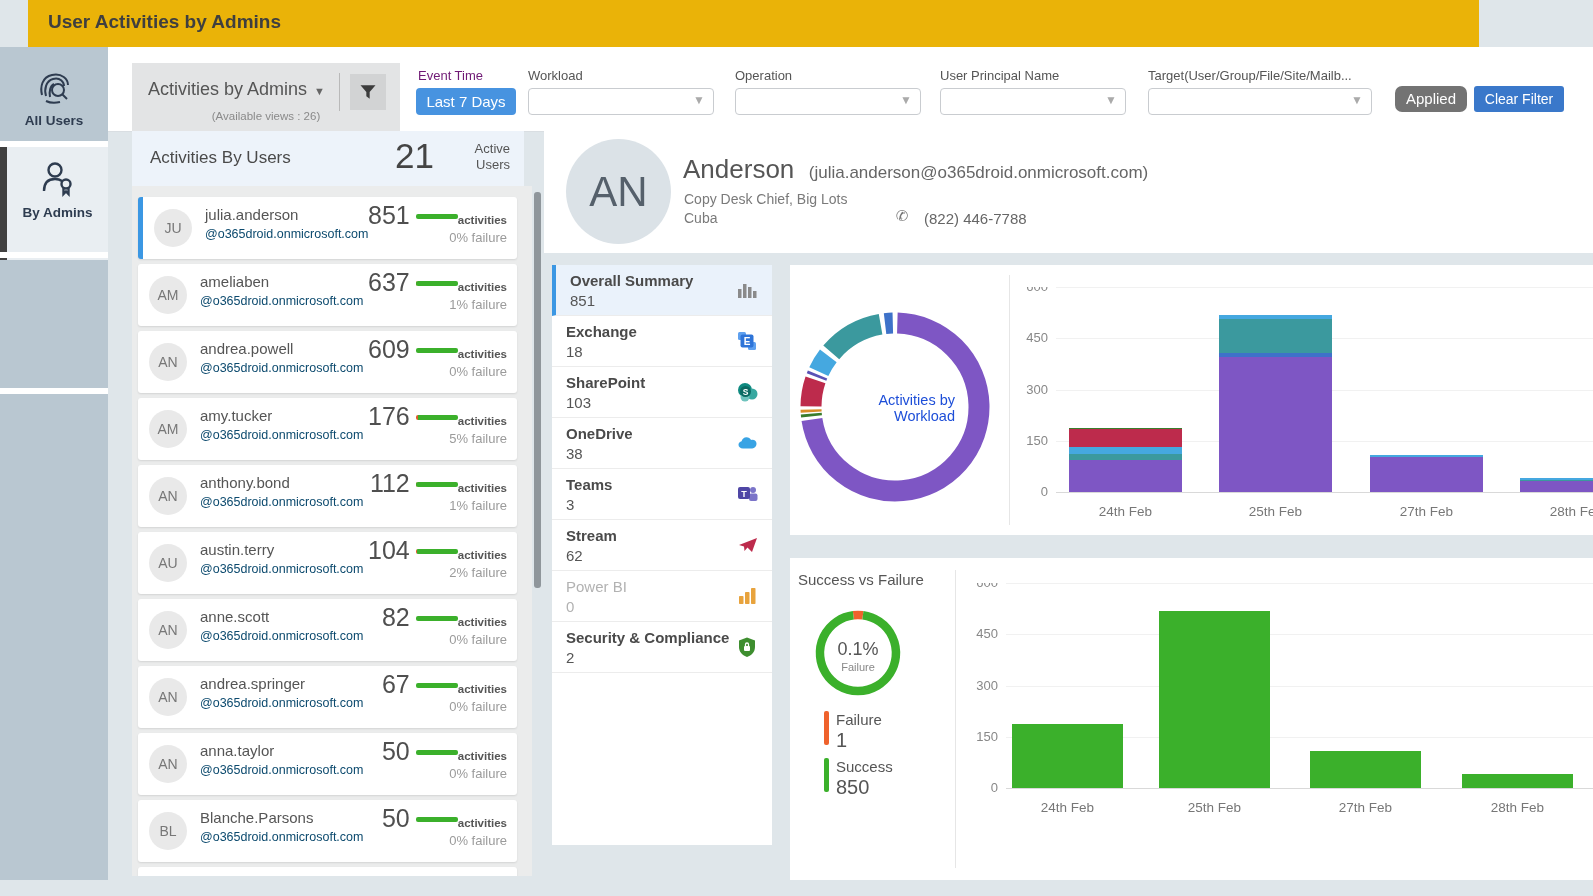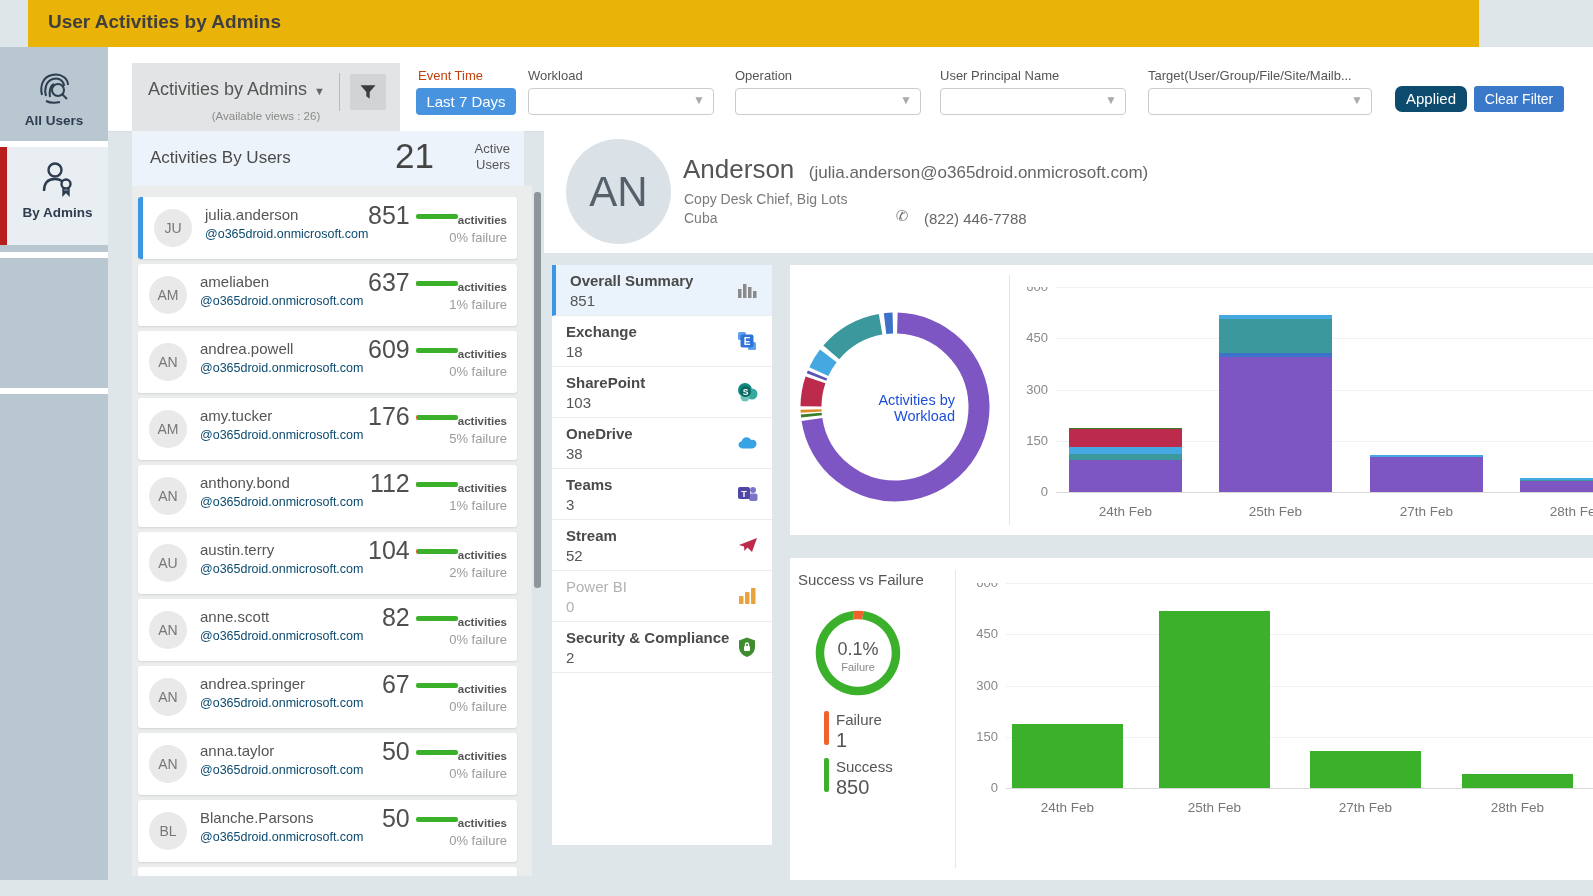--- a/index.html
+++ b/index.html
@@ -7,39 +7,39 @@
        font-family:"Liberation Sans","DejaVu Sans",sans-serif;color:#555;position:relative;}
   .abs{position:absolute;}
   
   .topbar{left:0;top:0;width:1451px;height:47px;background:#eab308;margin-left:28px;}
   .page-title{left:20px;top:11px;font-size:19px;font-weight:700;color:#3f3f3f;}
   
   .sidebar{left:0;top:47px;width:108px;height:833px;background:#b9c7d1;}
   .side-tile{position:absolute;left:0;width:108px;text-align:center;cursor:pointer;color:#2e3c50;}
   .side-tile .lbl{font-size:13.5px;font-weight:700;line-height:16px;}
   .tile-all{top:8px;height:86px;}
-  .tile-admins{top:100px;height:98px;background:#e9eef2;border-left:7px solid #b91c1c;width:101px;}
+  .tile-admins{top:100px;height:113px;background:#e9eef2;border-left:7px solid #404040;width:101px;}
   .tile-ext{top:211px;height:130px;}
   .side-gap{position:absolute;left:0;width:108px;height:6px;background:#fff;}
   .side-ic{display:block;margin:10px auto 4px auto;}
   
   .toolbar{left:108px;top:47px;width:1485px;height:84px;background:#fff;border-bottom:1px solid #d9dee2;}
   .viewbox{left:132px;top:63px;width:268px;height:68px;background:#e3e4e5;}
   .view-label{position:absolute;left:16px;top:16px;font-size:18px;color:#555;cursor:pointer;}
   .view-caret{position:absolute;left:182px;top:22px;font-size:11px;color:#666;}
   .view-sep{position:absolute;left:207px;top:10px;width:1px;height:38px;background:#b9b9b9;}
   .funnel-btn{position:absolute;left:218px;top:11px;width:36px;height:36px;background:#d2d3d4;cursor:pointer;}
   .avail{position:absolute;left:0;width:268px;top:47px;text-align:center;font-size:11.5px;color:#8a8a8a;}
   .flt-label{font-size:13px;color:#555;}
-  .flt-label.blue{color:#c2410c;}
+  .flt-label.blue{color:#701a75;}
   .btn{border-radius:4px;color:#fff;text-align:center;cursor:pointer;}
   .btn-7days{left:416px;top:88px;width:100px;height:27px;background:#4793e0;font-size:15px;line-height:27px;}
   .select{top:88px;height:25px;background:#fff;border:1px solid #c9ccd0;border-radius:4px;cursor:pointer;}
   .select .car{position:absolute;right:8px;top:4px;color:#aaa;font-size:12px;}
-  .btn-applied{left:1395px;top:86px;width:72px;height:26px;background:#0c4a6e;font-size:15px;line-height:26px;border-radius:7px;}
+  .btn-applied{left:1395px;top:86px;width:72px;height:26px;background:#737373;font-size:15px;line-height:26px;border-radius:7px;}
   .btn-clear{left:1474px;top:86px;width:90px;height:26px;background:#3a78ca;font-size:14px;line-height:26px;border-radius:3px;}
   
   .list-head{left:132px;top:131px;width:392px;height:55px;background:#edf3fa;border-bottom:1px solid #dde4ec;}
   .list-head .t{position:absolute;left:18px;top:17px;font-size:17px;color:#4a4a4a;}
   .list-head .big{position:absolute;right:90px;top:5px;font-size:35px;font-weight:300;color:#444;text-align:center;}
   .list-head .stack{position:absolute;right:14px;top:10px;font-size:13px;color:#555;text-align:right;line-height:16px;}
   .list-wrap{left:132px;top:186px;width:400px;height:690px;background:#ebecec;overflow:hidden;}
   .list-inner{padding:11px 0 0 6px;}
   .ucard{position:relative;width:379px;height:62px;background:#fff;border-radius:3px;margin-bottom:5px;
          box-shadow:0 1px 2px rgba(0,0,0,.10);cursor:pointer;box-sizing:border-box;}
@@ -441,21 +441,21 @@
     <span class="s-icon"><svg width="24" height="22" viewBox="0 0 24 22">
             <circle cx="17" cy="7" r="3" fill="#7b74c9"></circle>
             <rect x="13" y="10.5" width="8.5" height="7.5" rx="2" fill="#7b74c9"></rect>
             <rect x="2" y="4" width="12" height="12" rx="2" fill="#4f46a5"></rect>
             <text x="8" y="13.5" font-size="9" font-family="Liberation Sans,sans-serif" font-weight="bold" fill="#fff" text-anchor="middle">T</text>
           </svg></span>
   </div>
 
   <div class="srow">
     <span class="sl">Stream</span>
-    <span class="sv">52</span>
+    <span class="sv">62</span>
     <span class="s-icon"><svg width="24" height="22" viewBox="0 0 24 22">
             <path fill="#bd2b4c" d="M3 11 L21 4 L16 18 L11.5 13.5 L8.5 17 L8 12.5 Z"></path>
           </svg></span>
   </div>
 
   <div class="srow dis">
     <span class="sl">Power BI</span>
     <span class="sv">0</span>
     <span class="s-icon"><svg width="22" height="22" viewBox="0 0 22 22">
             <g fill="#e8a33d">

